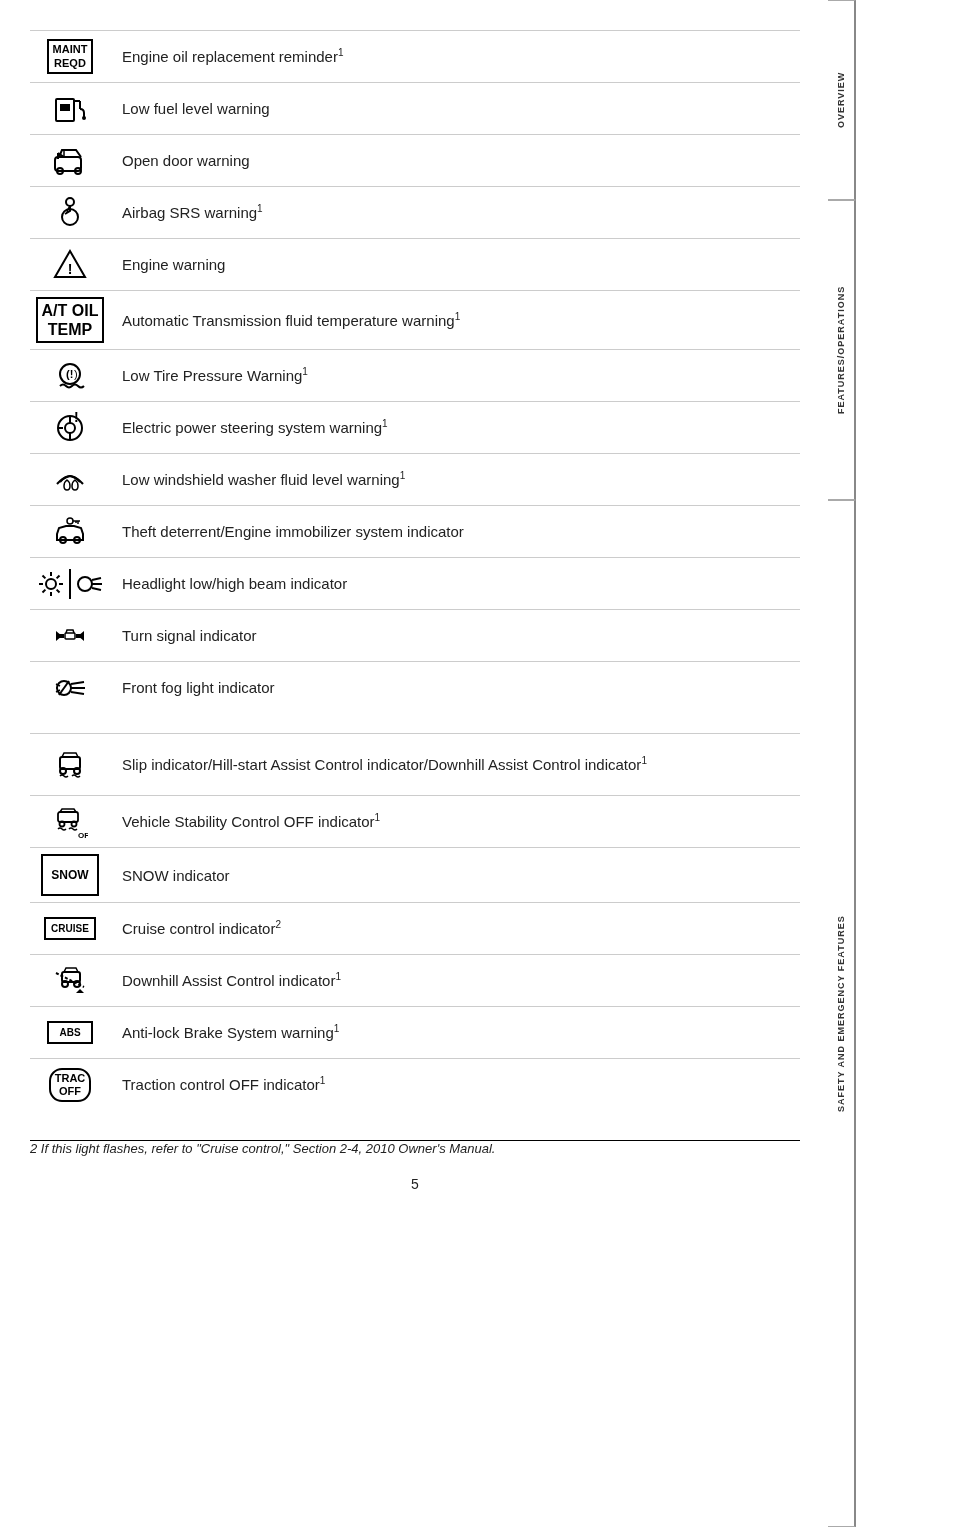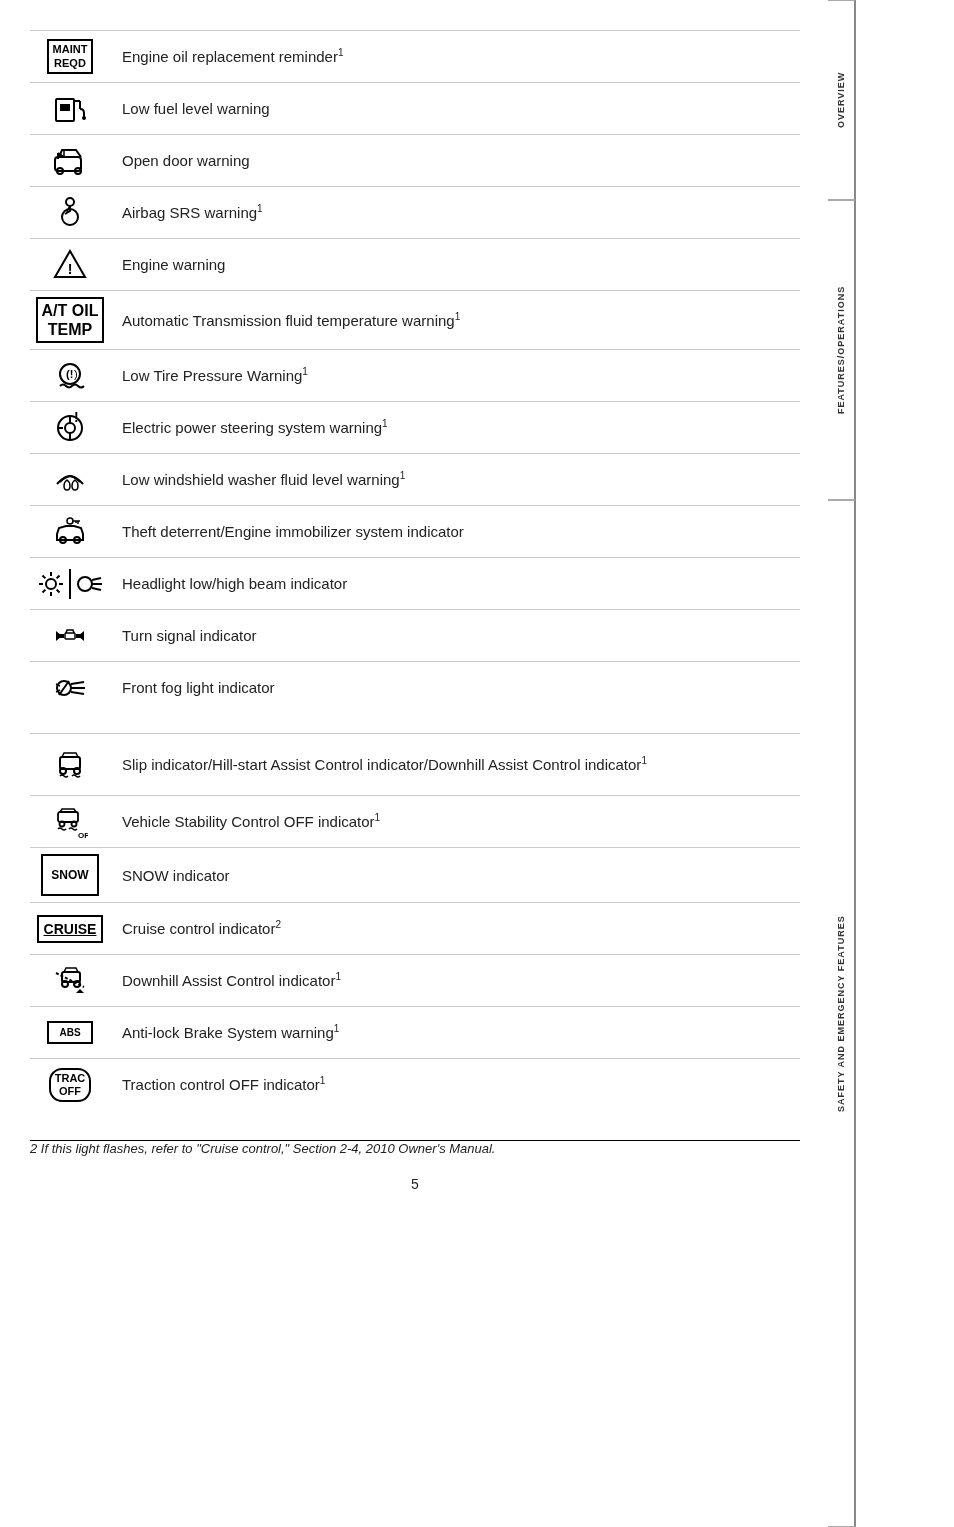--- a/index.html
+++ b/index.html
@@ -404,21 +404,21 @@
 
     <div class="indicator-row">
       <div class="icon-cell">
         <div class="icon-text-box" style="font-size:12px;padding:12px 8px;">SNOW</div>
       </div>
       <div class="desc-cell">SNOW indicator</div>
     </div>
 
     <div class="indicator-row">
       <div class="icon-cell">
-        <div class="icon-text-box" style="font-size:14px;padding:4px 5px;text-decoration:underline;">CRUISE</div>
+        <div class="icon-text-box" style="font-size:10px;padding:4px 5px;">CRUISE</div>
       </div>
       <div class="desc-cell">Cruise control indicator<sup>2</sup></div>
     </div>
 
     <div class="indicator-row">
       <div class="icon-cell">
         <div class="icon-symbol">
           <svg viewBox="0 0 36 36" width="36" height="36">
 
             <path d="M4 10 L32 24" stroke="#000" stroke-width="2" stroke-dasharray="3,2"></path>

